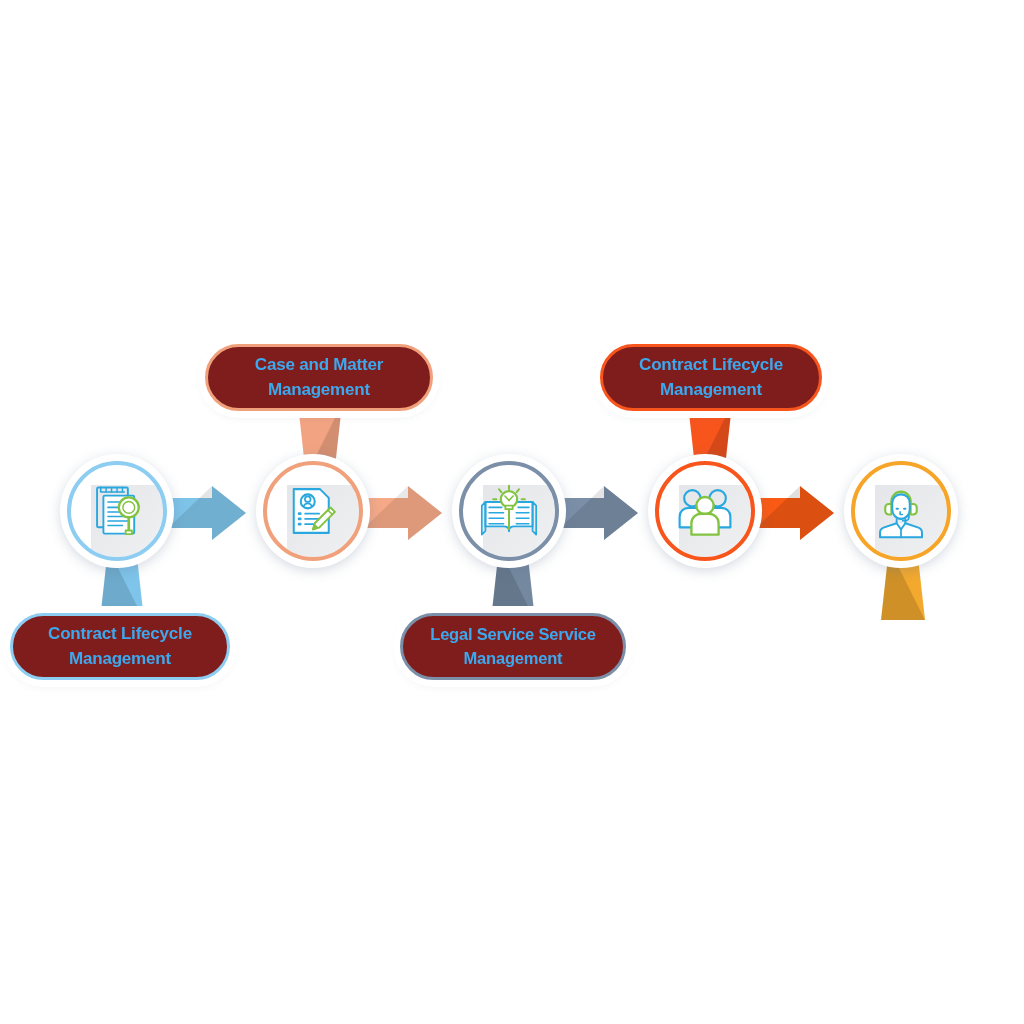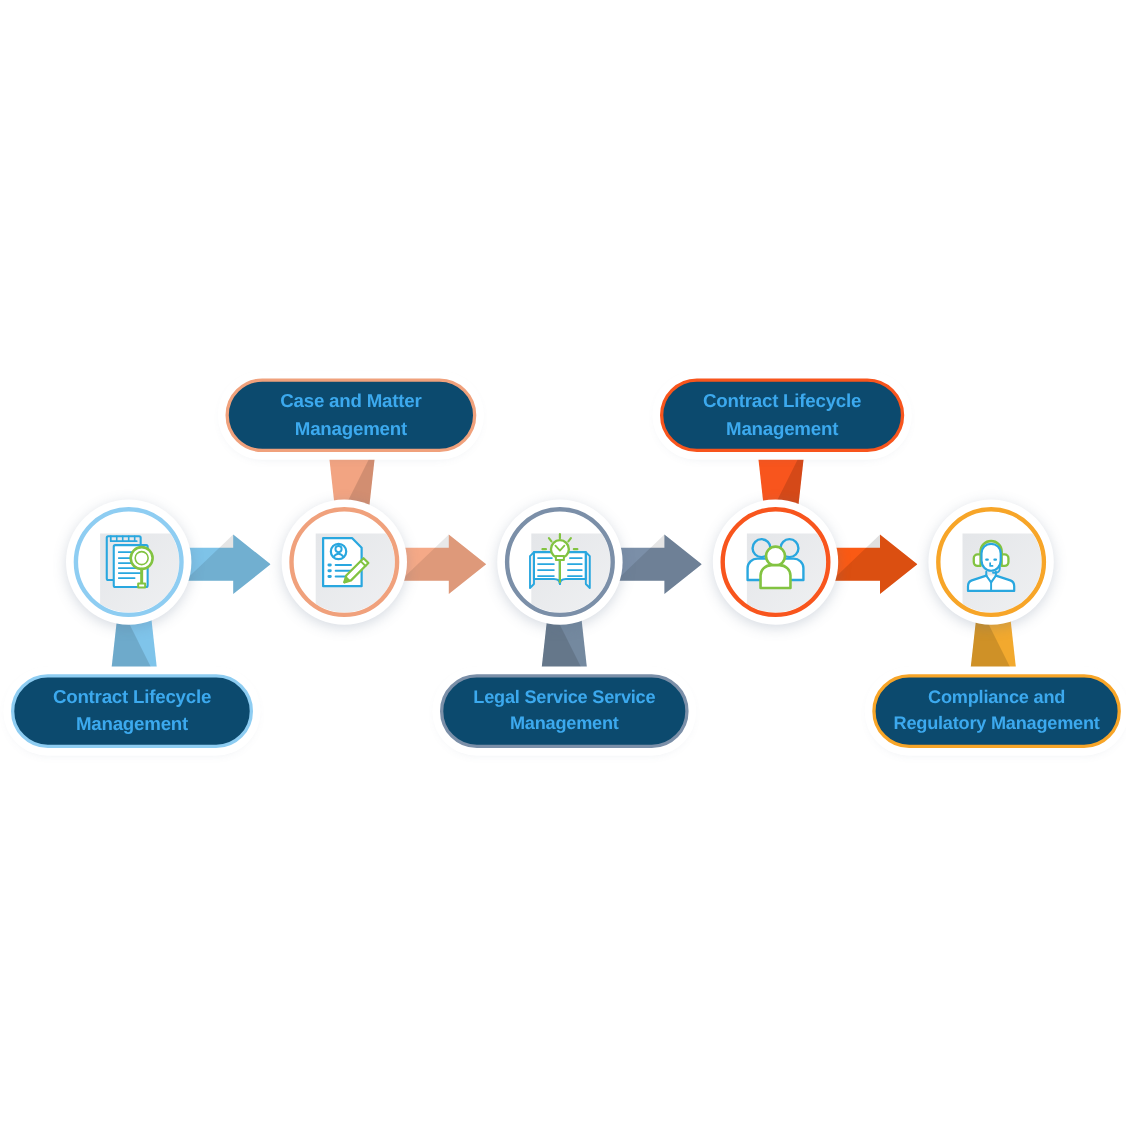--- a/index.html
+++ b/index.html
@@ -18,21 +18,21 @@
     position: relative;
     width: 1024px;
     height: 1024px;
     background: #ffffff;
   }
 
   
   .pill {
     position: absolute;
     box-sizing: border-box;
-    background: #0c4a6e;
+    background: #7f1d1d;
     border-style: solid;
     border-width: 3px;
     border-radius: 999px;
     display: flex;
     align-items: center;
     justify-content: center;
     text-align: center;
     z-index: 40;
     box-shadow: 0 0 0 7px #ffffff, 0 3px 11px rgba(90,110,140,0.22);
   }
@@ -295,18 +295,14 @@
   <div class="pill wide" style="left:400px; top:613px; width:226px; height:67px; border-color:#7b8fa8;">
     <span class="pill-text">Legal Service Service
 Management</span>
   </div>
 
   <div class="pill" style="left:600px; top:344px; width:222px; height:67px; border-color:#f8551d;">
     <span class="pill-text">Contract Lifecycle
 Management</span>
   </div>
 
-  <div class="pill wide" style="left:793px; top:613px; width:226px; height:67px; border-color:#f7a528;">
-    <span class="pill-text">Compliance and
-Regulatory Management</span>
-  </div>
 
 </div>
 
 </body></html>

